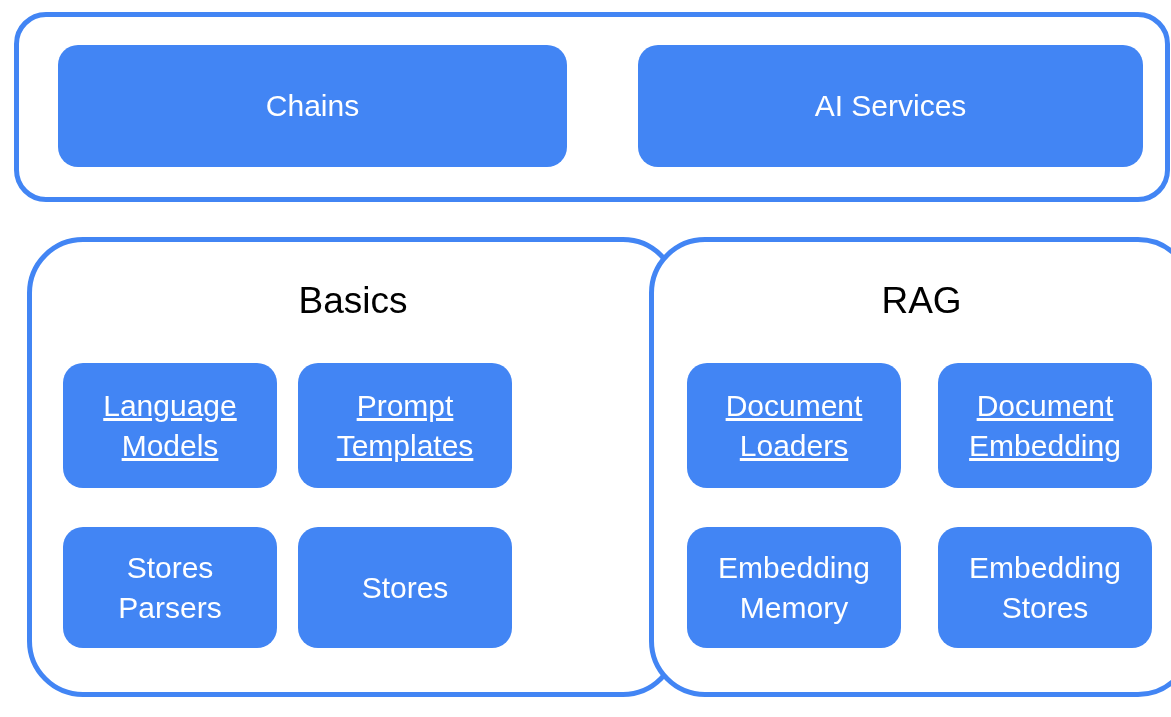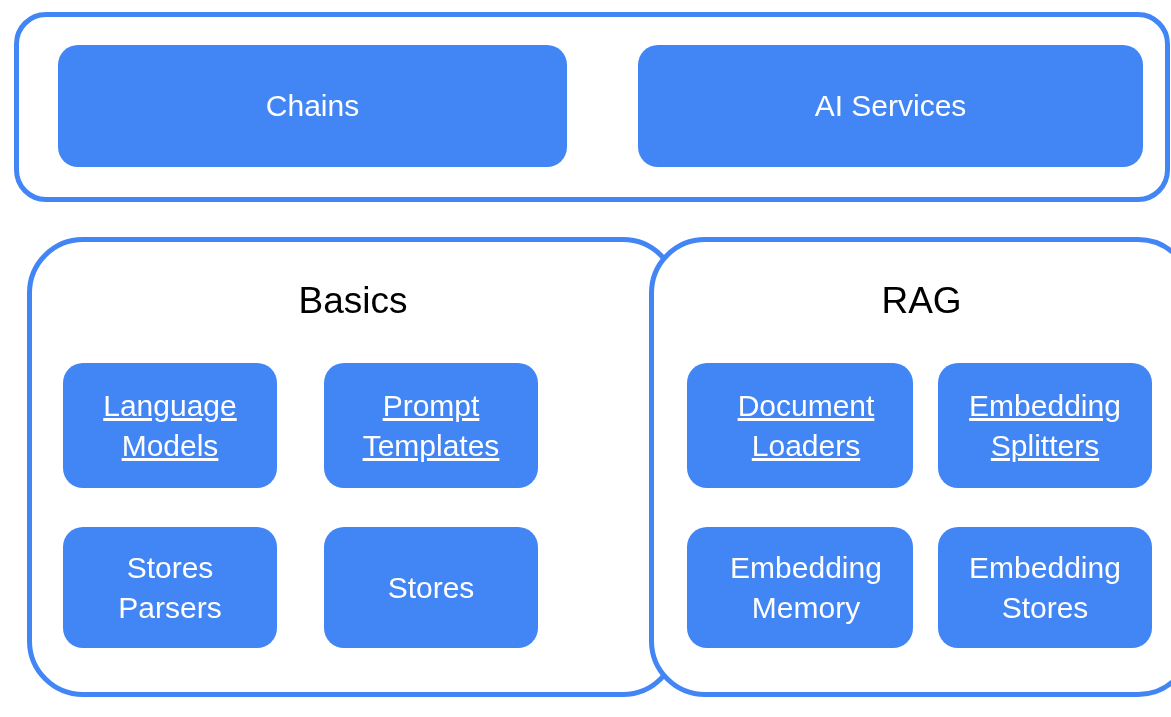--- a/index.html
+++ b/index.html
@@ -64,22 +64,22 @@
     text-align: center;
   }
   
   .box-chains      { left: 39px;  top: 28px; width: 509px; height: 122px; }
   .box-ai-services { left: 591px; top: 28px; width: 505px; height: 122px; margin-left: 28px; }
   
   .cell { width: 214px; }
   .row-1 { top: 121px; height: 125px; text-decoration: underline; }
   .row-2 { top: 285px; height: 121px; }
   .basics .col-1 { left: 31px;  }
-  .basics .col-2 { left: 292px; justify-content: center; }
-  .rag .col-1 { left: 33px; padding-left: 12px;  }
+  .basics .col-2 { left: 266px; justify-content: center; }
+  .rag .col-1 { left: 33px;  }
   .rag .col-2 { left: 284px; }
   .box-label {
     display: block;
     padding: 0 20px;
   }
 </style>
 </head>
 <body>
 
 <div class="container top-container">
@@ -106,21 +106,21 @@
     <span class="box-label">Stores</span>
   </div>
 </div>
 
 <div class="container group-container group-rag rag">
   <div class="group-title">RAG</div>
   <div class="box cell row-1 col-1">
     <span class="box-label">Document Loaders</span>
   </div>
   <div class="box cell row-1 col-2">
-    <span class="box-label">Embedding Splitters</span>
+    <span class="box-label">Document Embedding</span>
   </div>
   <div class="box cell row-2 col-1">
     <span class="box-label">Embedding Memory</span>
   </div>
   <div class="box cell row-2 col-2">
     <span class="box-label">Embedding Stores</span>
   </div>
 </div>
 
 </body></html>

